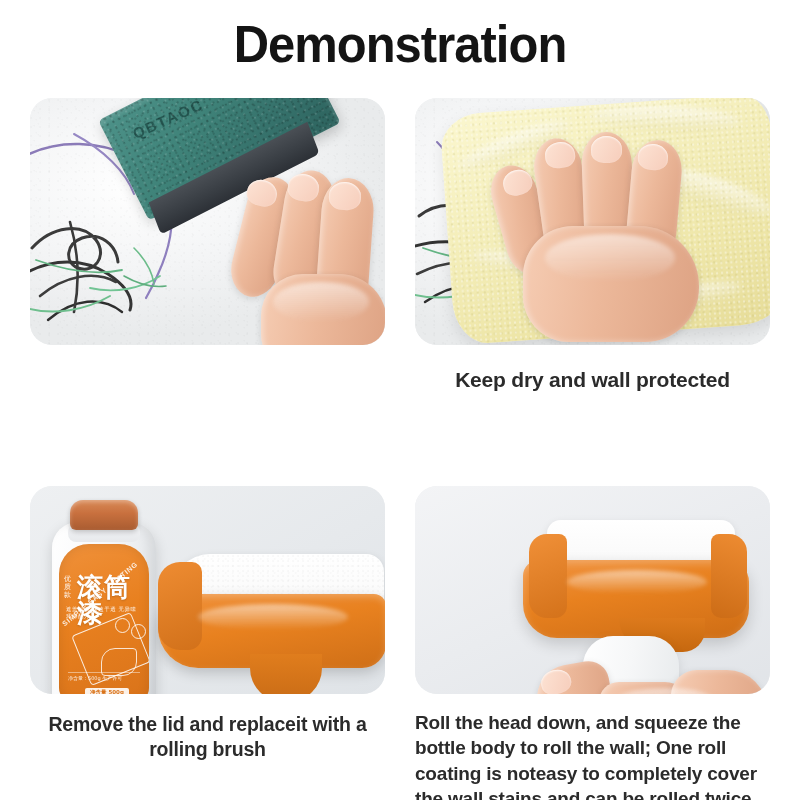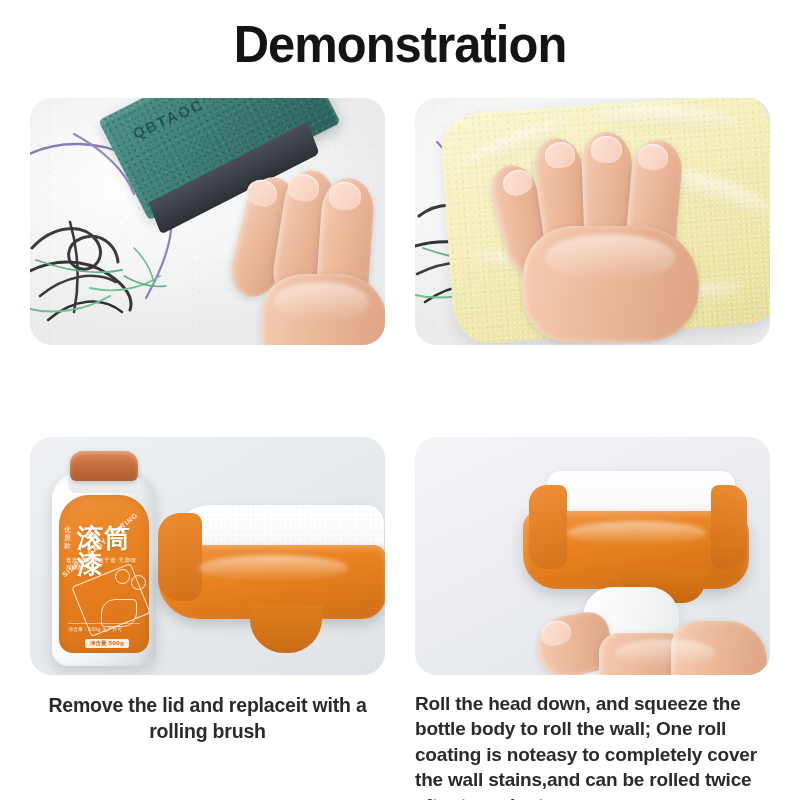--- a/index.html
+++ b/index.html
@@ -54,21 +54,21 @@
   }
 
   .photo {
     width: 355px;
     height: 247px;
     border-radius: 22px;
     background: #eceef0;
     position: relative;
     overflow: hidden;
   }
-  .photo.short { height: 238px; }
+  .photo.short { height: 208px; }
 
   .caption {
     font-size: 19.5px;
     font-weight: bold;
     color: #2b2b2b;
     line-height: 1.32;
     letter-spacing: -0.2px;
     padding-top: 18px;
   }
   .caption.center { text-align: center; }
@@ -498,20 +498,21 @@
             <div class="nail" style="left:52px;  top:12px; width:30px; height:26px; transform:rotate(-8deg);"></div>
             <div class="finger" style="left:90px;  top:2px;  width:50px; height:132px; transform:rotate(-2deg);"></div>
             <div class="nail" style="left:98px;  top:6px;  width:31px; height:27px; transform:rotate(-2deg);"></div>
             <div class="finger" style="left:136px; top:10px; width:50px; height:124px; transform:rotate(5deg);"></div>
             <div class="nail" style="left:145px; top:14px; width:30px; height:26px; transform:rotate(5deg);"></div>
             <div class="finger" style="left:30px;  top:96px; width:176px; height:116px; border-radius:50px 60px 54px 46px;"></div>
             <div class="gloss" style="left:52px;  top:104px; width:130px; height:48px;"></div>
           </div>
         </div>
 
+        <div class="caption center big">Keep dry and wall protected</div>
       </div>
     </div>
 
     <div class="row" style="margin-top:92px;">
 
       <div class="cell">
         <div class="photo short">
           <div class="p3bg"></div>
 
           <div class="bottle">

